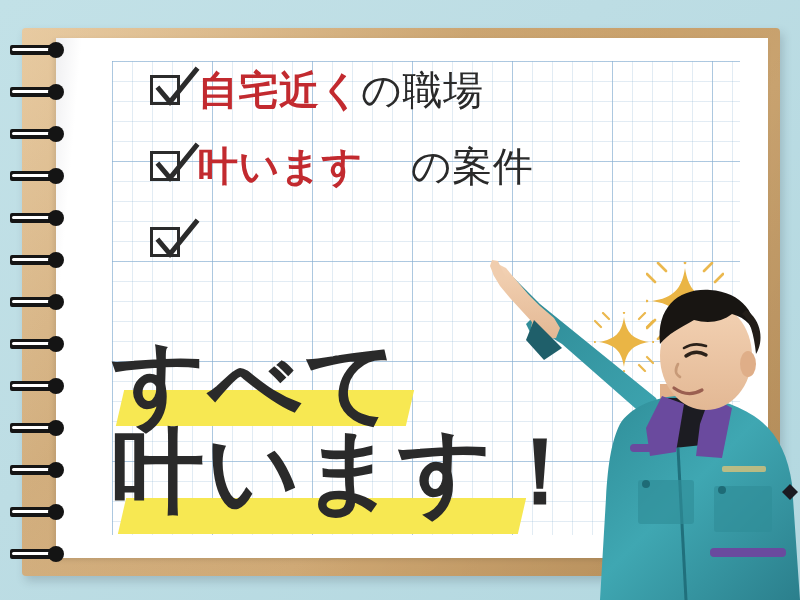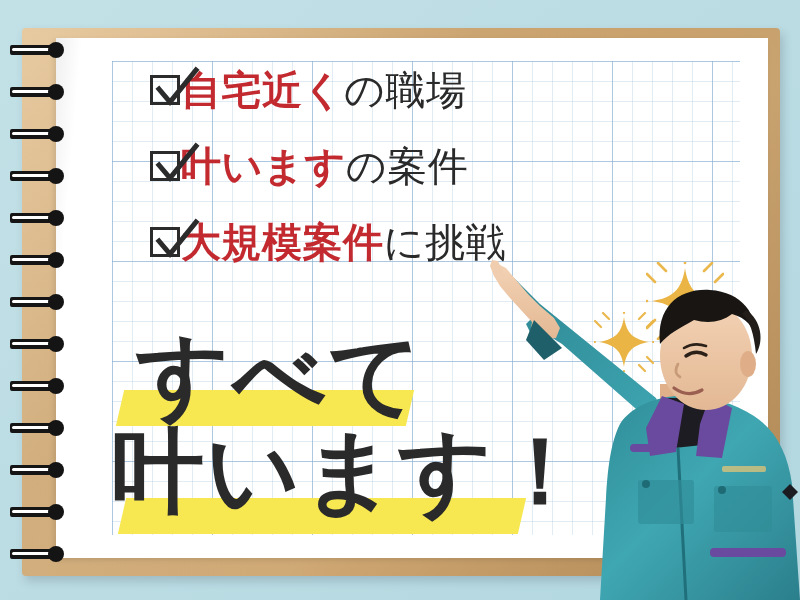--- a/index.html
+++ b/index.html
@@ -130,21 +130,21 @@
   .checklist {
     position: absolute;
     left: 150px;
     top: 52px;
     width: 520px;
   }
   .check-row {
     display: flex;
     align-items: center;
     height: 76px;
-    gap: 1px;
+    gap: 18px;
   }
   .checkbox {
     position: relative;
     width: 30px;
     height: 30px;
     flex: 0 0 30px;
     border: 3px solid #2b2b2b;
     box-sizing: border-box;
   }
   .checkbox svg {
@@ -196,21 +196,21 @@
     left: 0;
     width: 100%;
     color: #2a2a2a;
     font-weight: bold;
     font-size: 92px;
     line-height: 1;
     letter-spacing: 2px;
     white-space: nowrap;
     font-family: "DejaVu Sans", "Liberation Sans", sans-serif;
   }
-  .hl-line.one { top: 8px; margin-left: 24px; }
+  .hl-line.one { top: 16px; }
   .hl-line.two { top: 104px; text-align: right; }
 
   
   .sparkle {
     position: absolute;
   }
 
   
   .person {
     position: absolute;
@@ -301,29 +301,28 @@
           </svg>
         </div>
         <div class="check-text"><span class="hl" style="color: rgb(194, 42, 47);">自宅近く</span><span class="rest" style="color: rgb(42, 42, 42);">の職場</span></div>
       </div>
       <div class="check-row">
         <div class="checkbox">
           <svg width="44" height="44" viewBox="0 0 44 44">
             <path d="M4 20 L15 33 L41 1" stroke="#2b2b2b" stroke-width="5" fill="none" stroke-linecap="square" stroke-linejoin="miter"></path>
           </svg>
         </div>
-        <div class="check-text"><span class="hl" style="color: rgb(194, 42, 47);">叶います</span><span class="rest" style="color: rgb(42, 42, 42);">の案件</span></div>
+        <div class="check-text"><span class="hl" style="color: rgb(194, 42, 47);">叶います</span><span class="rest" style="color: rgb(42, 42, 42); margin-left: 48px;">の案件</span></div>
       </div>
       <div class="check-row">
         <div class="checkbox">
           <svg width="44" height="44" viewBox="0 0 44 44">
             <path d="M4 20 L15 33 L41 1" stroke="#2b2b2b" stroke-width="5" fill="none" stroke-linecap="square" stroke-linejoin="miter"></path>
           </svg>
         </div>
-        <div class="check-text"><span class="hl" style="color: rgb(194, 42, 47);">大規模案件</span><span class="rest" style="color: rgb(42, 42, 42);">に挑戦</span></div>
       </div>
     </div>
 
   <div class="headline">
     <div class="hl-band one"></div>
     <div class="hl-band two"></div>
     <div class="hl-line one">すべて</div>
     <div class="hl-line two">叶います！</div>
   </div>
 

